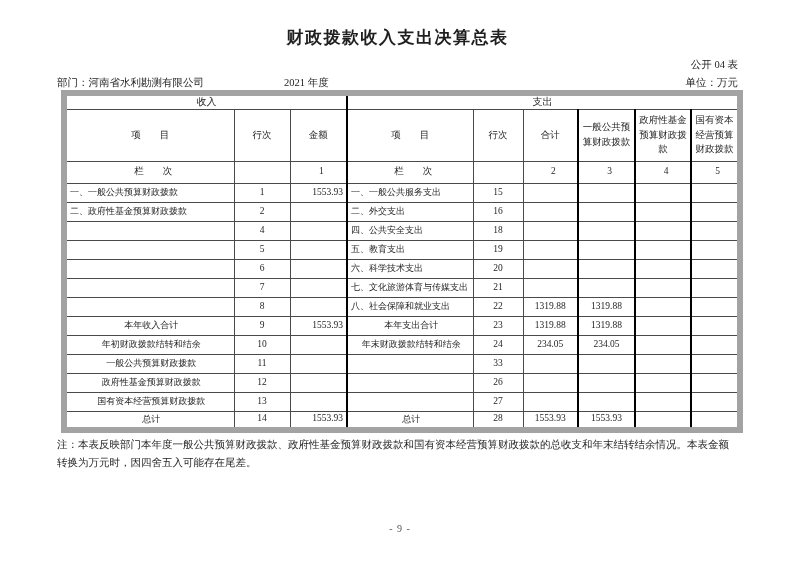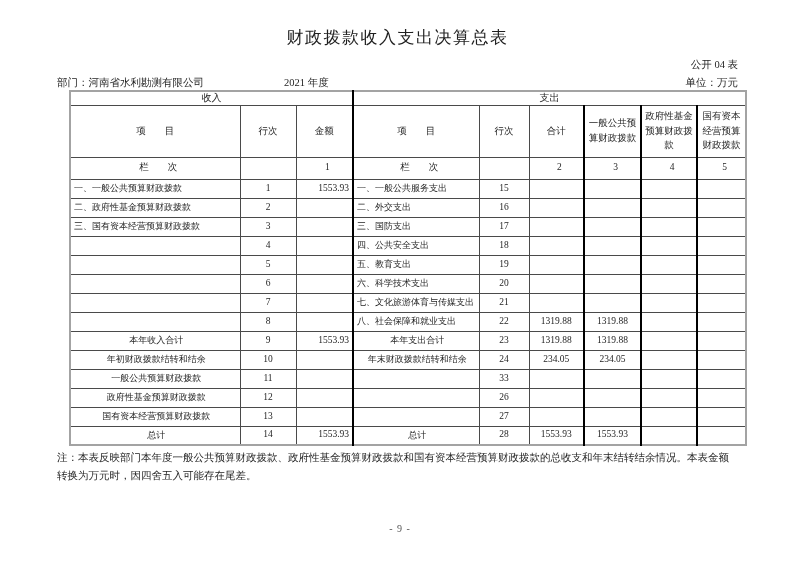--- a/index.html
+++ b/index.html
@@ -4,33 +4,33 @@
 <style>
   * { margin:0; padding:0; box-sizing:border-box; }
   html,body { background:#ffffff; }
   body {
     width:800px; height:566px; position:relative; overflow:hidden;
     font-family:"Liberation Serif","DejaVu Serif",serif;
     color:#1f1f1f;
   }
   .page { padding:26px 62px 0 57px; }
   .title {
-    text-align:center; font-size:17px; font-weight:400;
+    text-align:center; font-size:17px; font-weight:700;
     letter-spacing:1.5px; margin-bottom:9px;
   }
   .table-code { text-align:right; font-size:10.5px; height:15px; }
   .meta-row { display:flex; font-size:10.5px; height:17px; align-items:flex-end; }
   .meta-row > div { flex:1; }
   .meta-center { }
   .meta-right { text-align:right; }
 
   table.fiscal {
     border-collapse:collapse; table-layout:fixed;
-    width:676px; margin-left:12px;
-    border:2px solid #a3a3a3;
+    width:676px; margin-left:4px;
+    border:6px solid #a3a3a3;
   }
   td {
     border:1px solid #4a4a4a;
     font-size:9.5px; line-height:1.25;
     padding:0 2px; overflow:hidden;
     vertical-align:middle; text-align:center;
     height:19px; white-space:nowrap;
   }
   tr.sec-row td { height:14px; font-size:10px; }
   tr.hdr-row td { height:52px; white-space:normal; line-height:1.55; font-size:9.5px; }
@@ -116,31 +116,20 @@
           <td class="num">2</td>
           <td class="amt"></td>
           <td class="item bl2 left">二、外交支出</td>
           <td class="num">16</td>
           <td class="num"></td>
           <td class="num bl2"></td>
           <td class="num bl2"></td>
           <td class="num bl2"></td>
         </tr>
         <tr>
-          <td class="item left">三、国有资本经营预算财政拨款</td>
-          <td class="num">3</td>
-          <td class="amt"></td>
-          <td class="item bl2 left">三、国防支出</td>
-          <td class="num">17</td>
-          <td class="num"></td>
-          <td class="num bl2"></td>
-          <td class="num bl2"></td>
-          <td class="num bl2"></td>
-        </tr>
-        <tr>
           <td class="item left"></td>
           <td class="num">4</td>
           <td class="amt"></td>
           <td class="item bl2 left">四、公共安全支出</td>
           <td class="num">18</td>
           <td class="num"></td>
           <td class="num bl2"></td>
           <td class="num bl2"></td>
           <td class="num bl2"></td>
         </tr>

